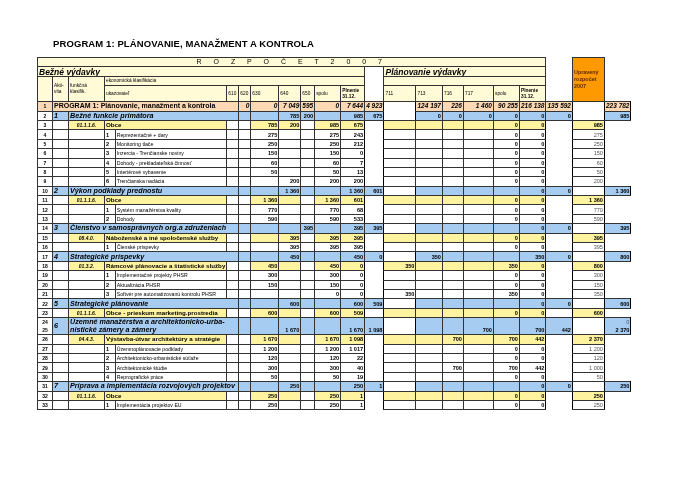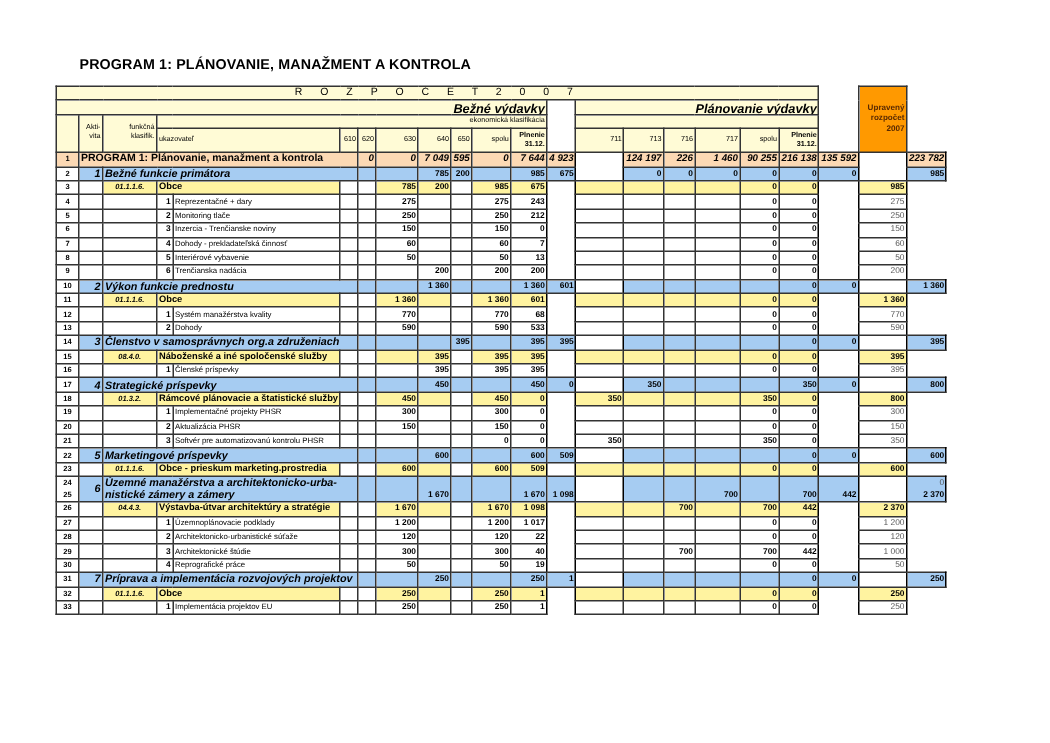--- a/index.html
+++ b/index.html
@@ -13,21 +13,21 @@
   .bl { background:#a6ccf2; }
   .pk { background:#fcd9b4; }
   .wh { background:#fff; }
   .hdr { background:#fffbd6; }
   .or { background:#ff9900; }
   .gap { border:none; background:#fff; width:3px; }
   .thick-l { border-left:1.8px solid #000; }
   .thick-r { border-right:1.8px solid #000; }
   .big { font-size:8.5px; font-weight:bold; font-style:italic; }
   .rozp { font-size:7px; letter-spacing:5px; text-align:center; }
-  .ctr { text-align:right; }
+  .ctr { text-align:left; }
   .lbl1 { font-weight:bold; font-style:italic; font-size:7.2px; }
   .lbl2 { font-weight:bold; font-size:6.2px; }
   .code { font-weight:bold; font-style:italic; font-size:5px; text-align:center; }
   .prg { font-weight:bold; font-size:7px; }
   .pnum { font-weight:bold; font-style:italic; text-align:right; font-size:6.5px; }
   .rn { text-align:center; font-size:5px; font-weight:bold; width:12px; }
   .small { font-size:4.8px; }
   .tall td { height:16px; }
 </style>
 </head>
@@ -298,21 +298,21 @@
           <td class="num wh"></td>
           <td class="num wh"></td>
           <td class="num wh">0</td>
           <td class="num wh thick-r">0</td>
           <td class="gap"></td>
           <td class="wh num thick-l thick-r" style="font-weight: normal; color: rgb(85, 85, 85);">200</td>
         </tr>
         <tr>
           <td class="rn wh">10</td>
           <td class="bl lbl1 ctr">2</td>
-          <td class="bl lbl1" colspan="4">Výkon funkcie prednostu</td>
+          <td class="bl lbl1" colspan="4">Výkon podklady prednostu</td>
           <td class="num bl thick-l"></td>
           <td class="num bl"></td>
           <td class="num bl">1 360</td>
           <td class="num bl"></td>
           <td class="num bl"></td>
           <td class="num bl">1 360</td>
           <td class="num bl thick-r">601</td>
           <td class="gap"></td>
           <td class="num bl thick-l"></td>
           <td class="num bl"></td>
@@ -565,21 +565,21 @@
           <td class="num wh"></td>
           <td class="num wh"></td>
           <td class="num wh">350</td>
           <td class="num wh thick-r">0</td>
           <td class="gap"></td>
           <td class="wh num thick-l thick-r" style="font-weight: normal; color: rgb(85, 85, 85);">350</td>
         </tr>
         <tr>
           <td class="rn wh">22</td>
           <td class="bl lbl1 ctr">5</td>
-          <td class="bl lbl1" colspan="4">Marketingové príspevky</td>
+          <td class="bl lbl1" colspan="4">Strategické plánovanie</td>
           <td class="num bl thick-l"></td>
           <td class="num bl"></td>
           <td class="num bl">600</td>
           <td class="num bl"></td>
           <td class="num bl"></td>
           <td class="num bl">600</td>
           <td class="num bl thick-r">509</td>
           <td class="gap"></td>
           <td class="num bl thick-l"></td>
           <td class="num bl"></td>

